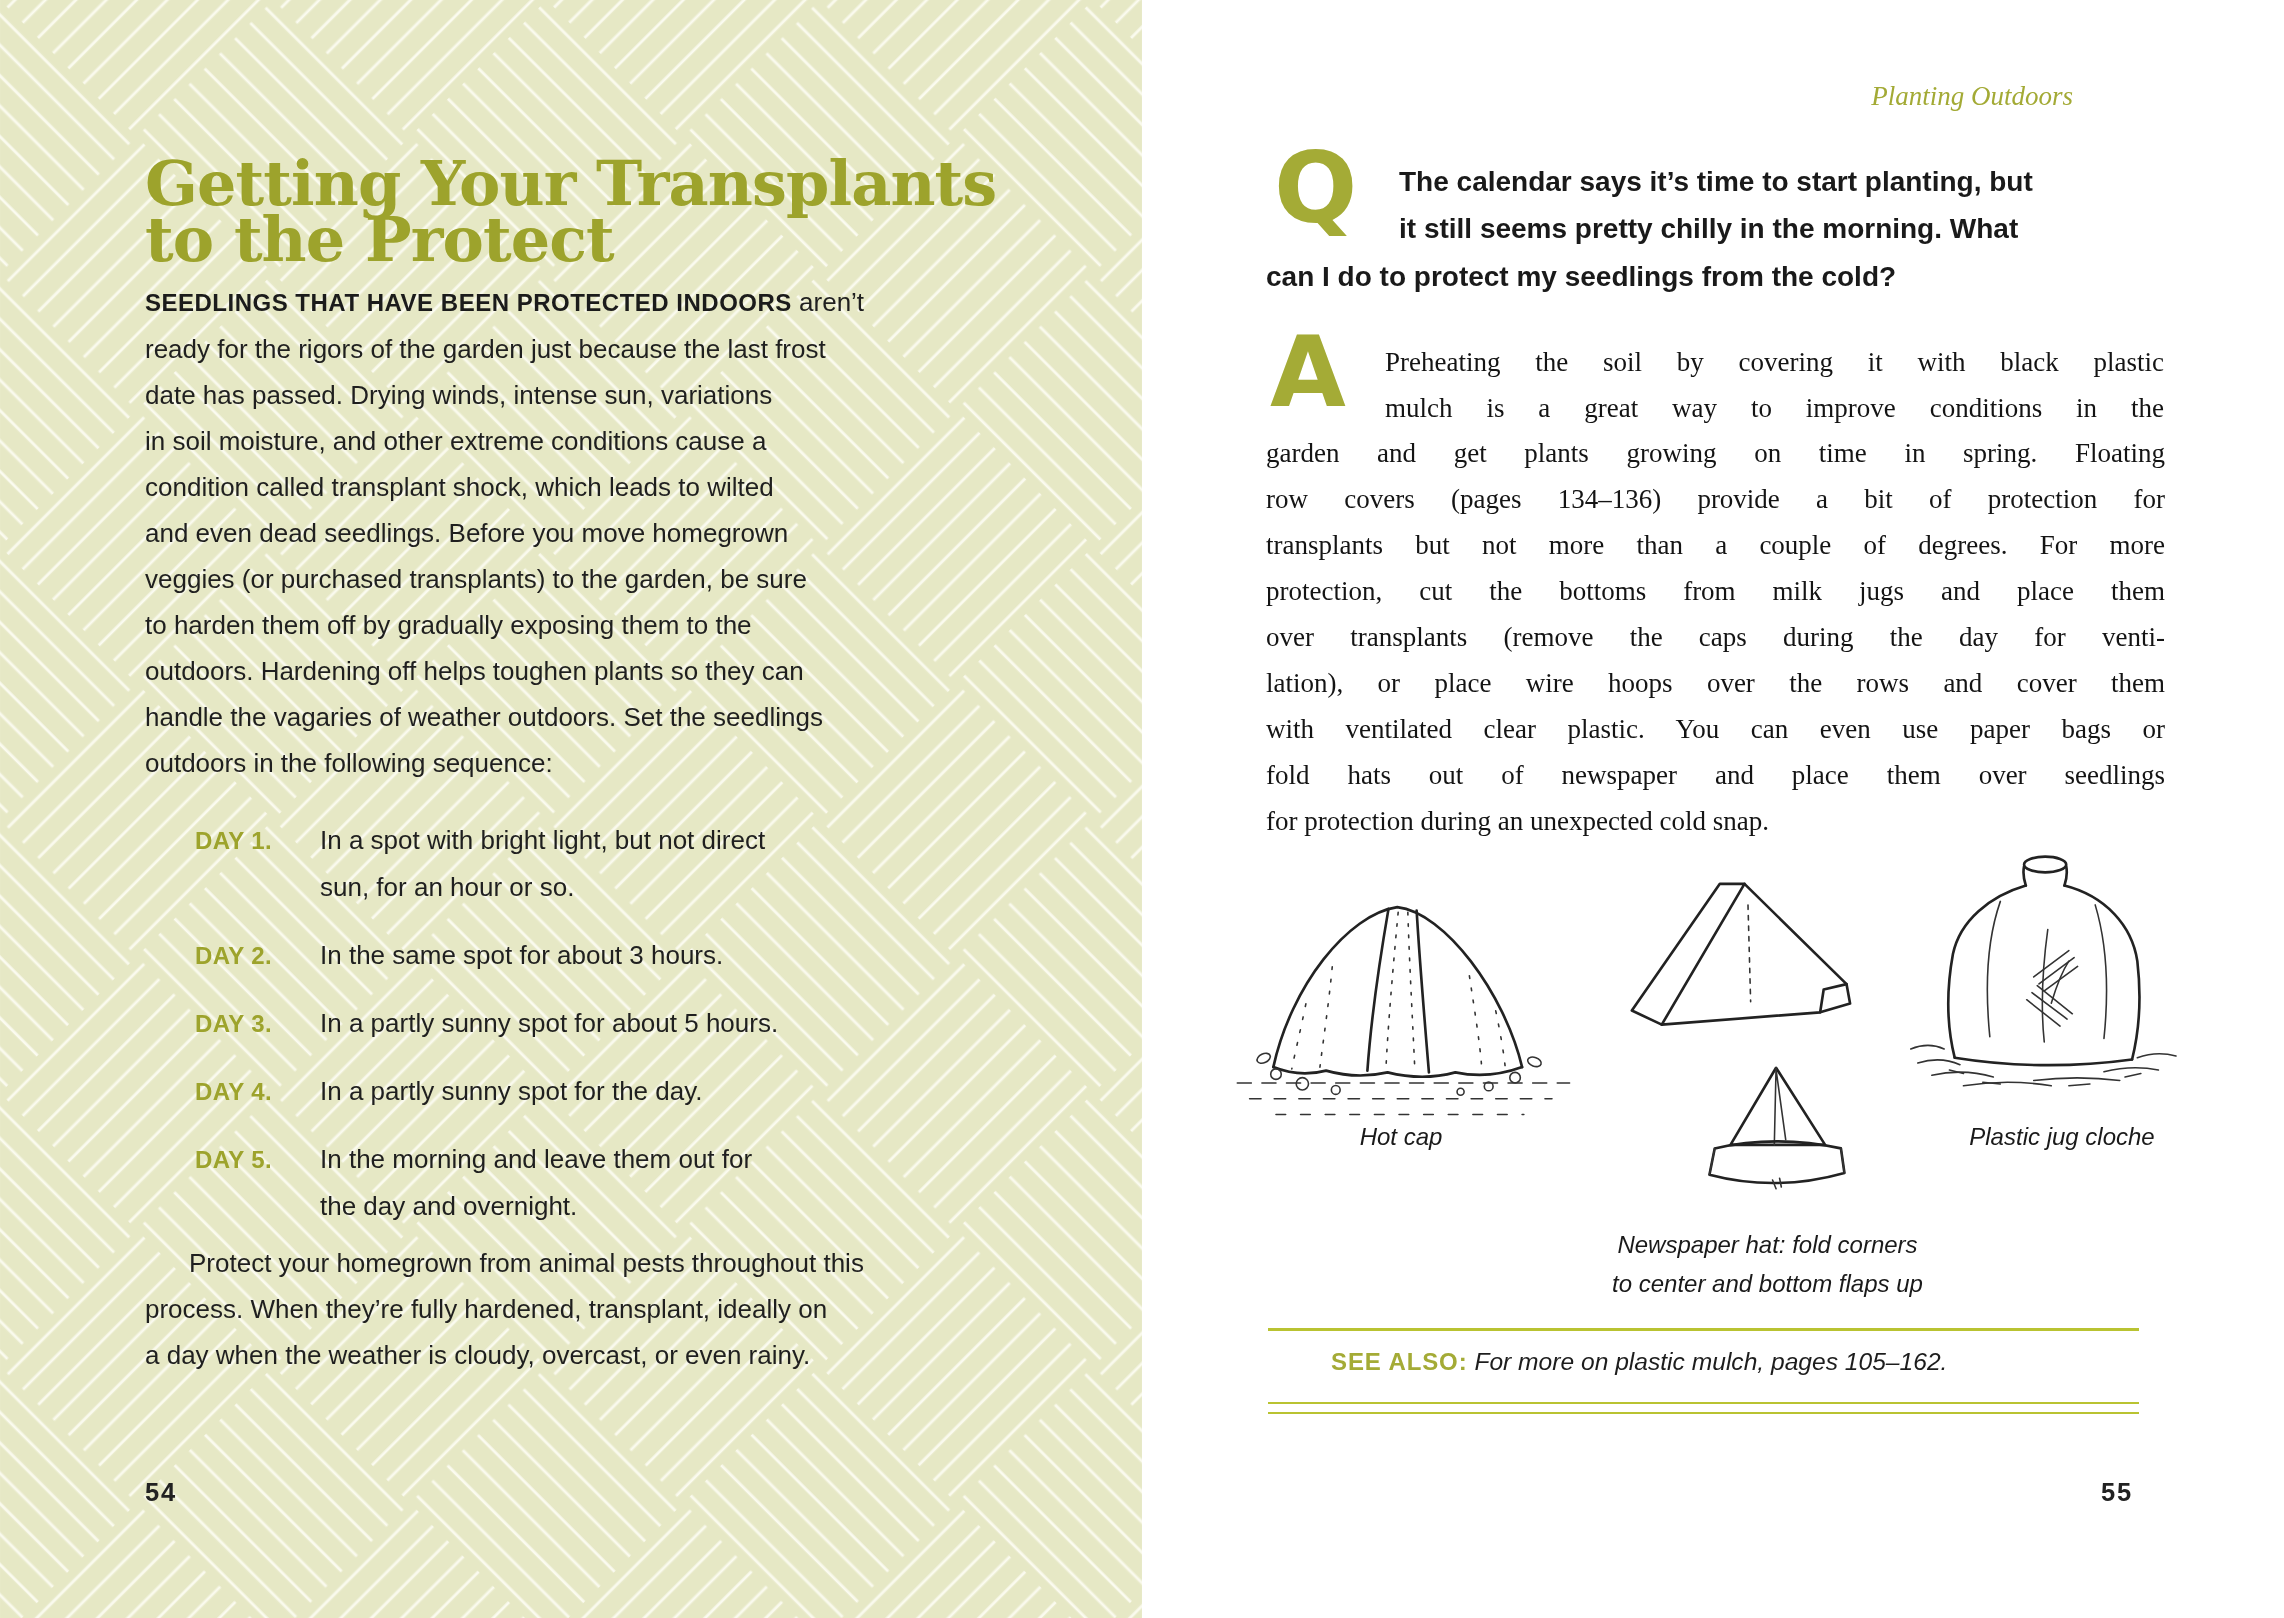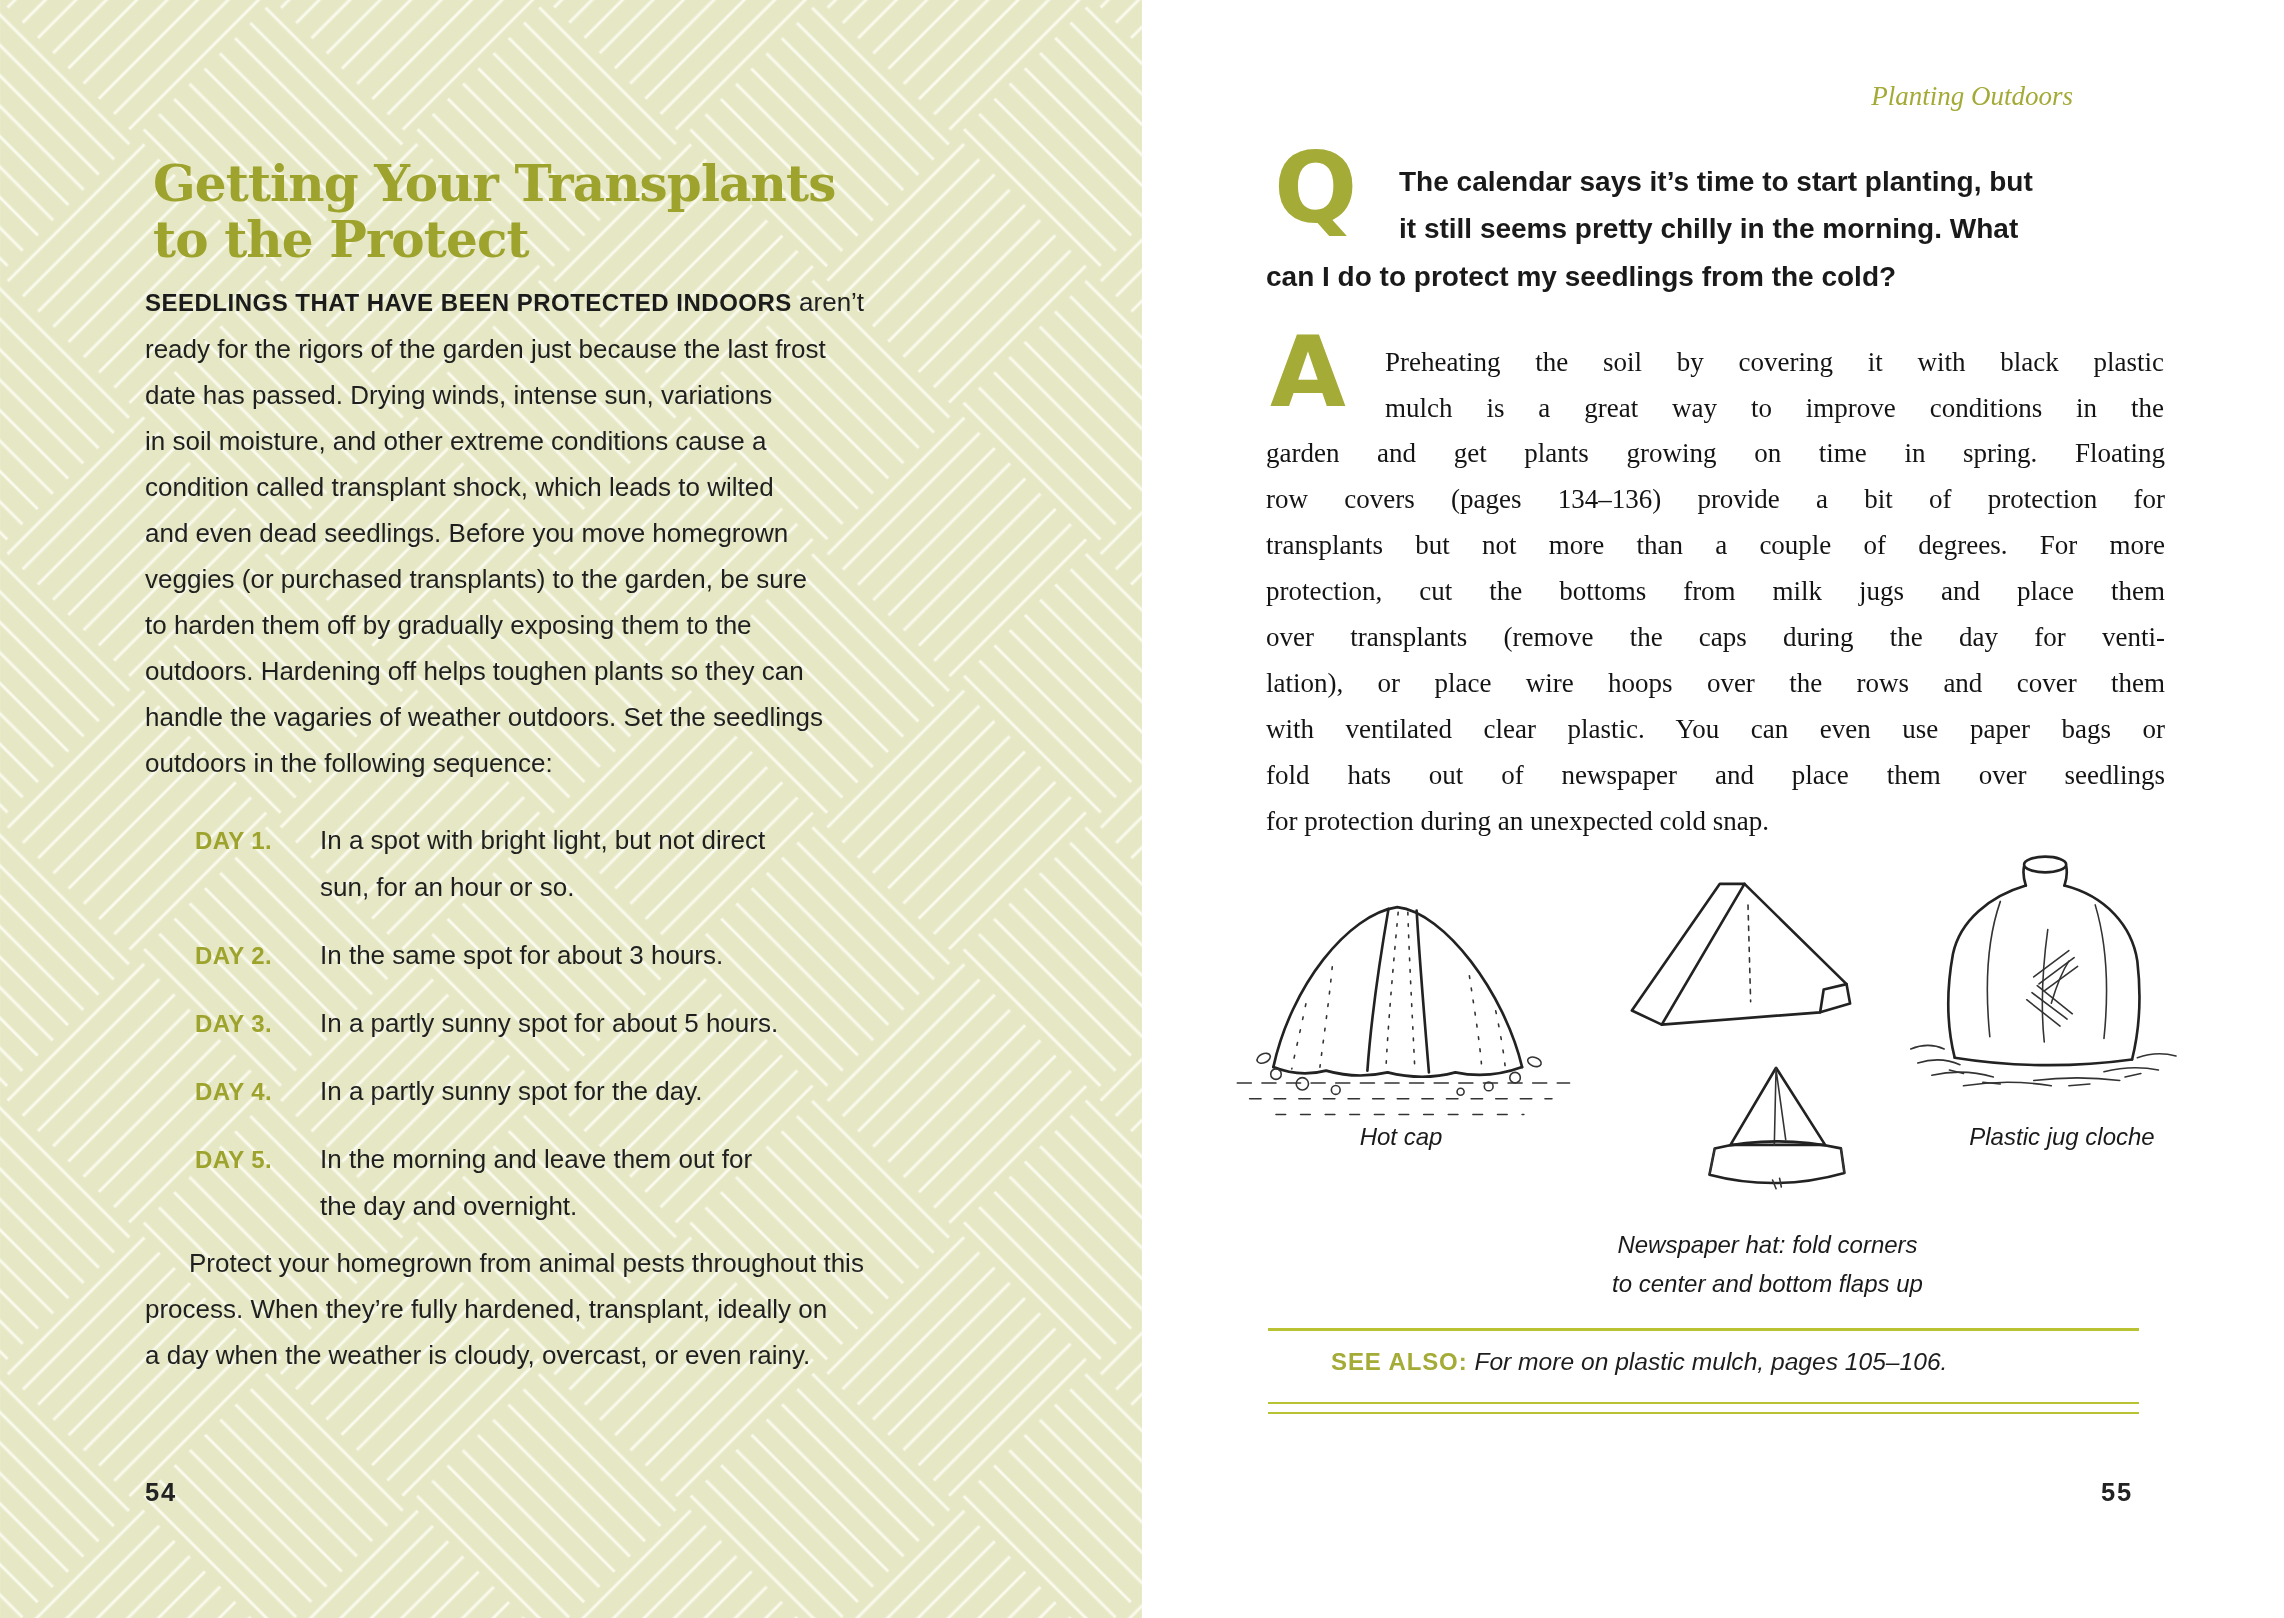--- a/index.html
+++ b/index.html
@@ -5,23 +5,23 @@
   html,body{margin:0;padding:0;background:#888;}
   #page{position:relative;width:2284px;height:1618px;background:#ffffff;overflow:hidden;
         font-family:"Liberation Sans",sans-serif;}
   .abs{position:absolute;}
 
   
   #left-page{left:0;top:0;width:1142px;height:1618px;}
   #left-pattern{position:absolute;left:0;top:0;}
   #left-content{position:absolute;left:145px;top:0;width:878px;height:1618px;}
 
-  .title{position:absolute;left:8px;top:156px;
+  .title{position:absolute;left:0;top:156px;
          font-family:"DejaVu Serif",serif;font-weight:bold;
-         font-size:50px;line-height:56px;color:#9da32c;letter-spacing:-0.9px;}
+         font-size:62px;line-height:56px;color:#9da32c;letter-spacing:-0.9px;}
   .intro{position:absolute;left:0;top:279px;width:878px;
          font-size:26px;line-height:46px;color:#1f1f1f;white-space:nowrap;}
   .lead-caps{font-weight:bold;font-size:24px;letter-spacing:0.5px;color:#1b1b1b;}
   .day-list{position:absolute;left:0;top:817px;width:878px;}
   .day-item{position:relative;padding-left:175px;font-size:26px;line-height:47px;color:#1f1f1f;}
   .day-item + .day-item{margin-top:21px;}
   .day-label{position:absolute;left:50px;top:0;font-weight:bold;font-size:24px;
              color:#9da32c;letter-spacing:0.4px;line-height:47px;}
   .day-text{white-space:nowrap;}
   .closing{position:absolute;left:0;top:1240px;width:878px;
@@ -260,21 +260,21 @@
 
     <div id="cap-hotcap" class="caption">Hot cap</div>
     <div id="cap-jug" class="caption">Plastic jug cloche</div>
     <div id="cap-hat" class="caption">
         <div class="line">Newspaper hat: fold corners</div>
         <div class="line">to center and bottom flaps up</div>
       </div>
 
     <div id="rule-top" class="rule"></div>
     <div id="see-also">
-      <span class="see-label">SEE ALSO:</span><span class="see-text"> For more on plastic mulch, pages 105–106.</span>
+      <span class="see-label">SEE ALSO:</span><span class="see-text"> For more on plastic mulch, pages 105–162.</span>
     </div>
     <div id="rule-double" class="rule"></div>
 
     <div id="pagenum-right" class="pagenum">55</div>
   </div>
 
 </div>
 
 
 </body></html>

